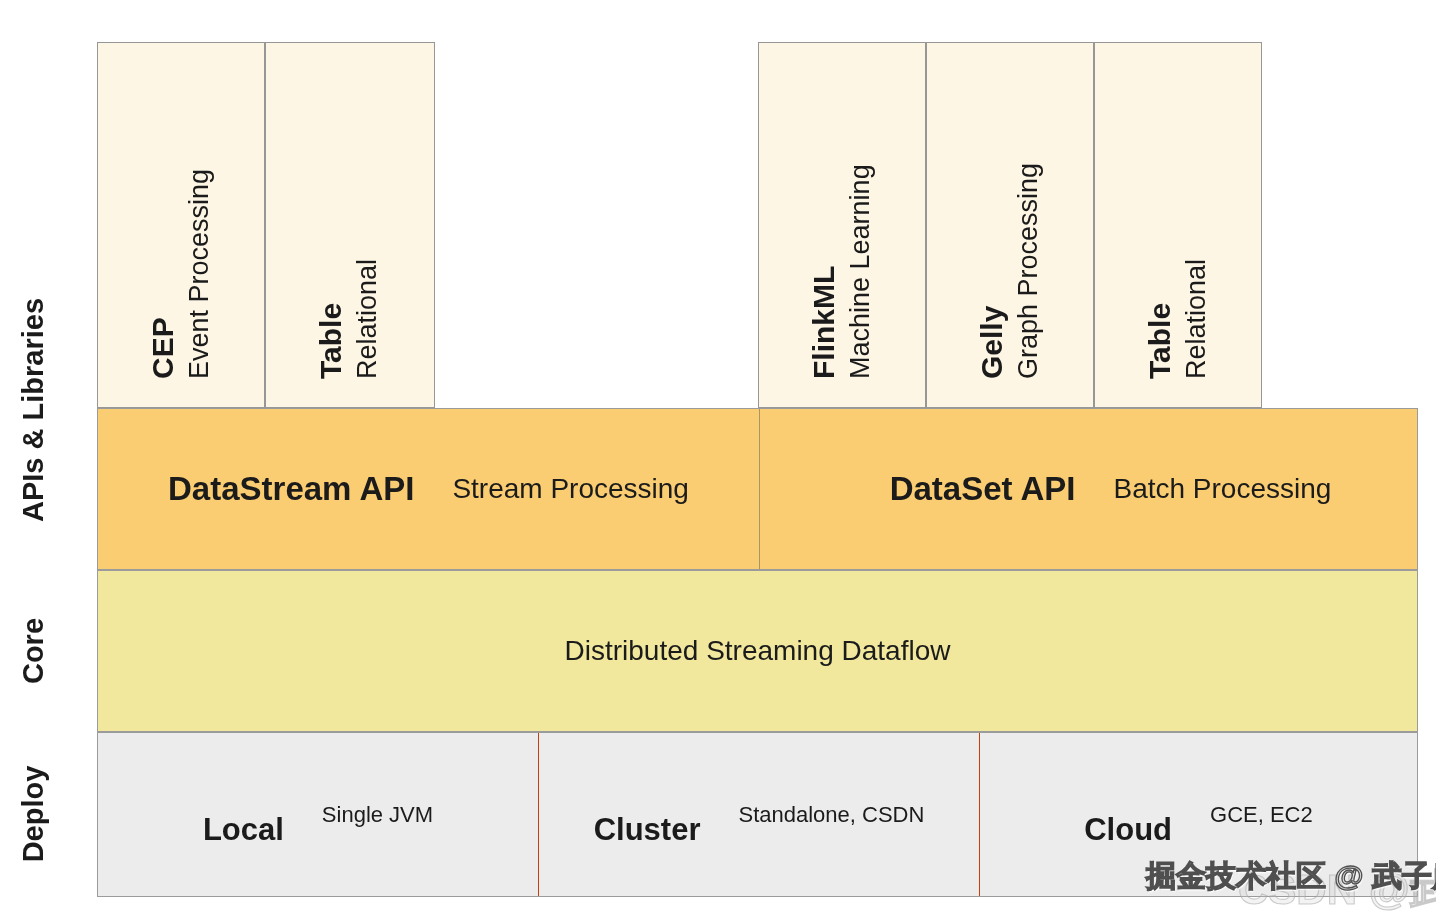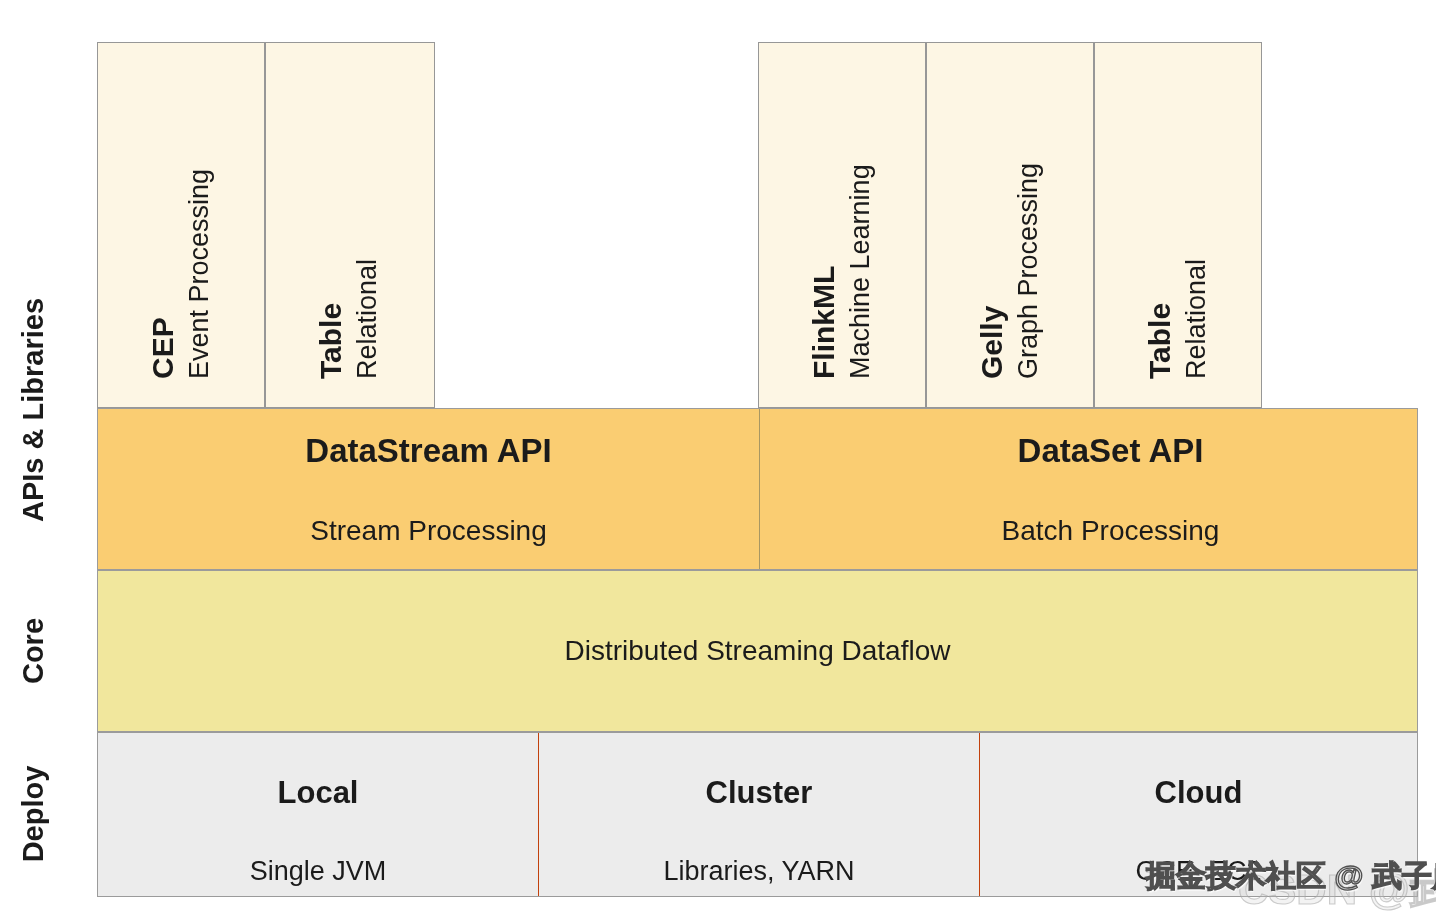--- a/index.html
+++ b/index.html
@@ -29,35 +29,35 @@
   .vbox-sub{font-size:27px;line-height:35px;}
   
   .band{
     position:absolute;left:97px;width:1321px;box-sizing:border-box;
     border:1px solid #9b9b9b;display:flex;
   }
   .api-band{top:408px;height:162px;background:#FACD72;}
   .core-band{top:570px;height:162px;background:#F1E79D;}
   .deploy-band{top:732px;height:165px;background:#ECECEC;}
   .cell{
-    display:flex;flex-direction:column;justify-content:center;align-items:center;
+    display:flex;justify-content:center;align-items:center;
     box-sizing:border-box;
     gap:38px;
   }
   .cell-divider{border-left:1px solid #c2410c;}
   .api-cell-1{width:661px;}
   .api-cell-2{flex:1;border-left:1px solid #a89763;padding-left:44px;}
   .core-cell{flex:1;}
   .deploy-cell-1{width:440px;}
   .deploy-cell-2{width:441px;}
   .deploy-cell-3{flex:1;}
   .band-title{font-weight:bold;font-size:33px;line-height:46px;}
   .band-sub{font-size:28px;line-height:38px;}
   .deploy-title{font-weight:bold;font-size:31px;line-height:44px;margin-top:31px;}
-  .deploy-sub{font-size:27px;line-height:37px;}
+  .deploy-sub{font-size:22px;line-height:37px;}
   
   .wm-ghost{
     position:absolute;left:1238px;top:862px;white-space:nowrap;
     font-weight:bold;font-size:42px;
     color:rgba(200,200,200,0.22);
     -webkit-text-stroke:1.1px rgba(165,165,165,0.55);
   }
   .wm-primary{
     position:absolute;left:1146px;top:856px;white-space:nowrap;
     font-weight:bold;font-size:30px;
@@ -124,21 +124,21 @@
     </div>
   </div>
 
   <div class="band deploy-band">
     <div class="cell deploy-cell-1">
       <div class="deploy-title">Local</div>
       <div class="deploy-sub">Single JVM</div>
     </div>
     <div class="cell deploy-cell-2 cell-divider">
       <div class="deploy-title">Cluster</div>
-      <div class="deploy-sub">Libraries, YARN</div>
+      <div class="deploy-sub">Standalone, CSDN</div>
     </div>
     <div class="cell deploy-cell-3 cell-divider">
       <div class="deploy-title">Cloud</div>
       <div class="deploy-sub">GCE, EC2</div>
     </div>
   </div>
 
   <div class="wm-ghost">CSDN @武子康</div>
   <div class="wm-primary">掘金技术社区 @ 武子康</div>
 

